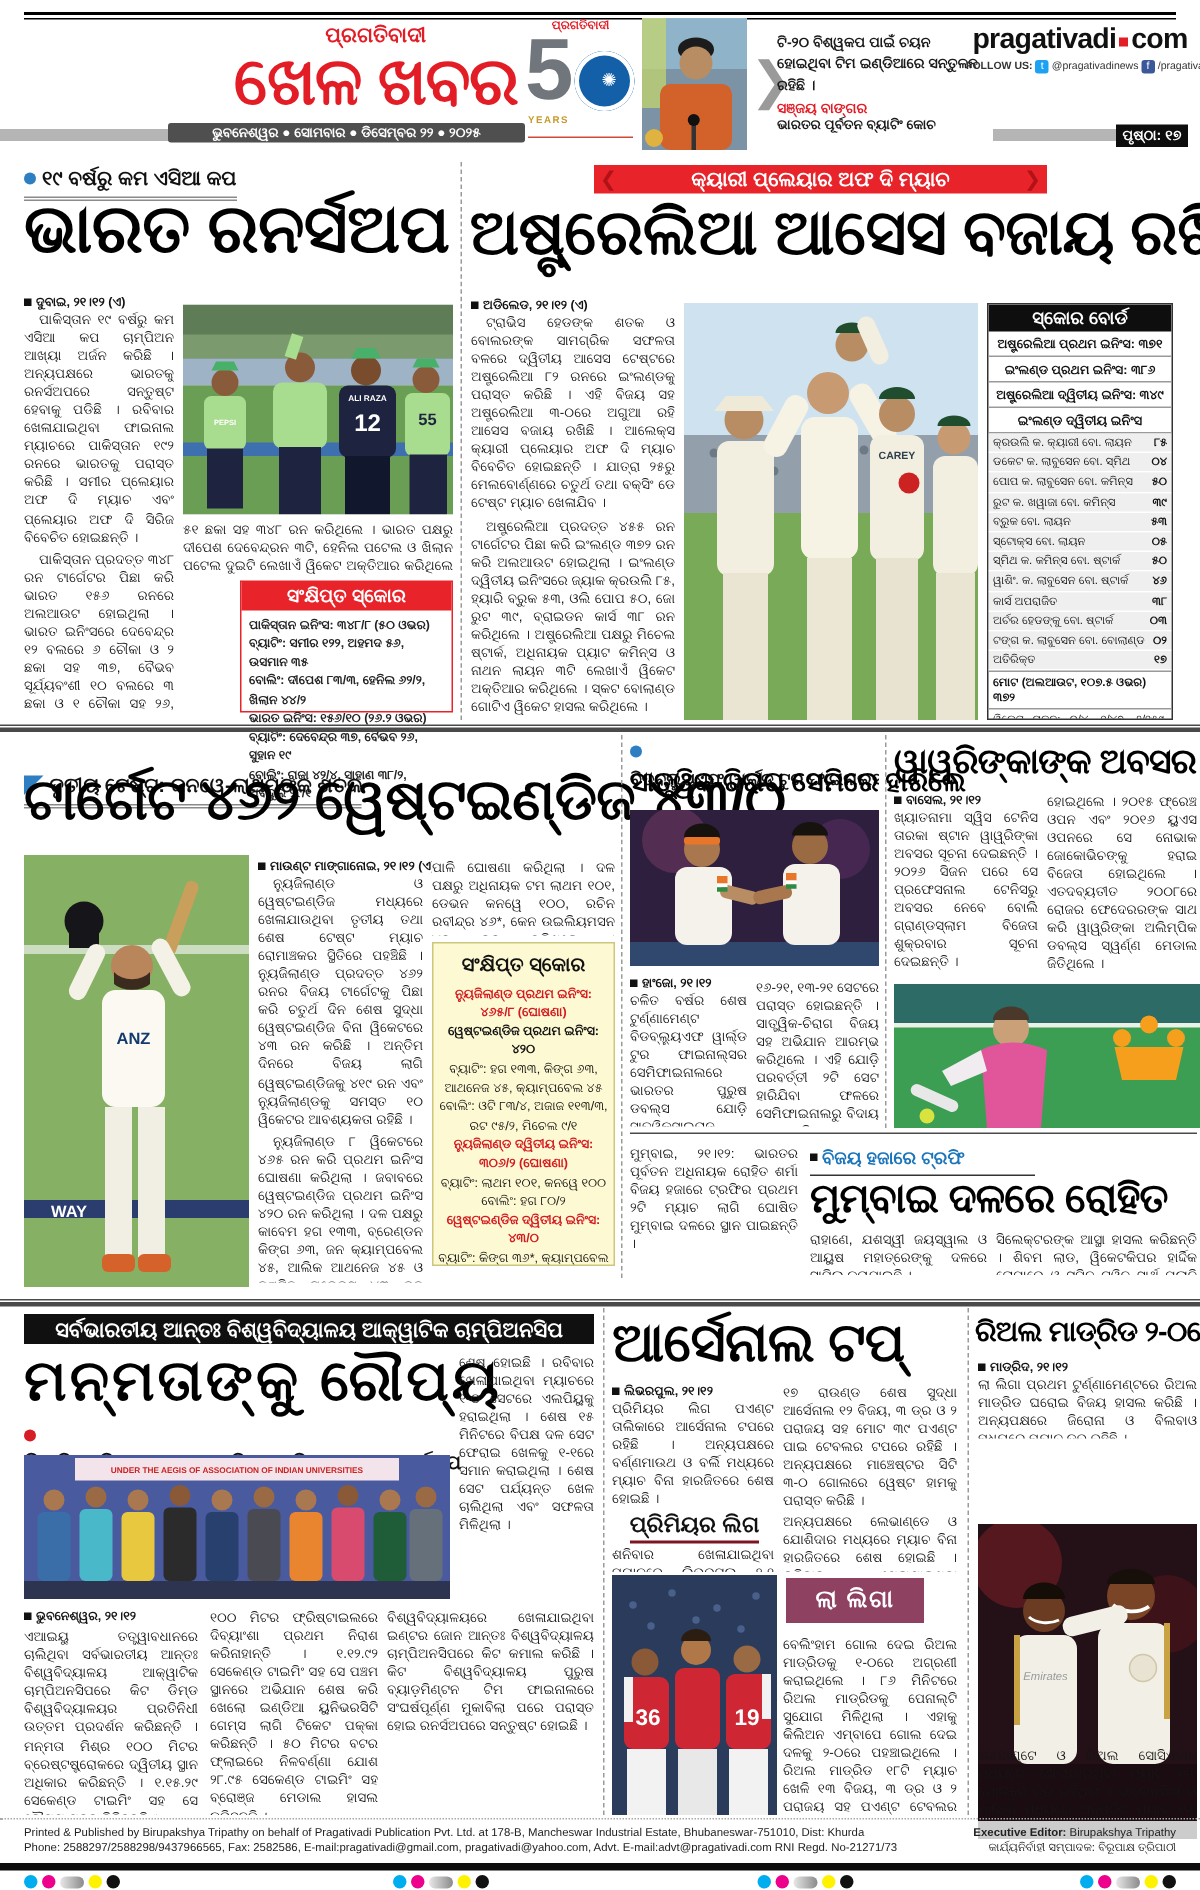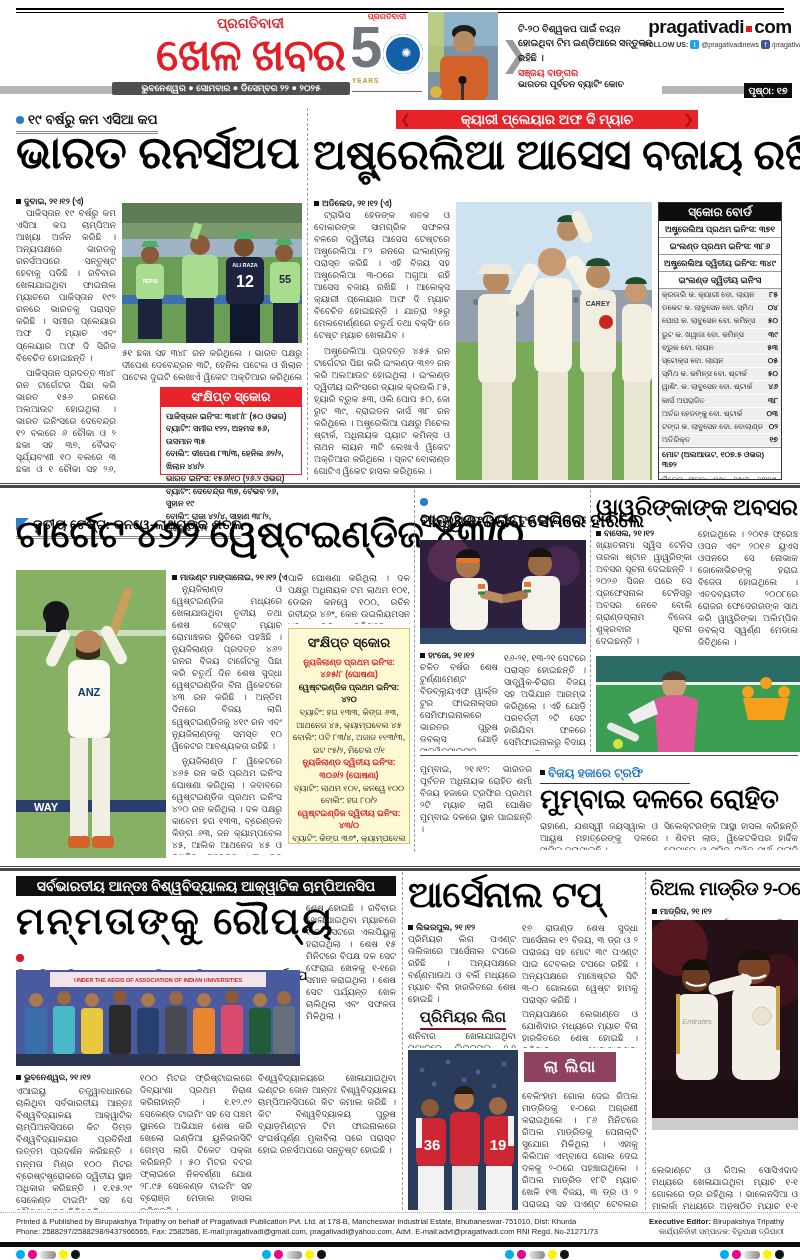--- a/index.html
+++ b/index.html
@@ -534,21 +534,21 @@
     <p style="text-indent:0">ବେଲିଂହାମ ଗୋଲ ଦେଇ ରିଅଲ ମାଡ୍ରିଡକୁ ୧-୦ରେ ଅଗ୍ରଣୀ କରାଇଥିଲେ । ୮୬ ମିନିଟରେ ରିଅଲ ମାଡ୍ରିଡକୁ ପେନାଲ୍ଟି ସୁଯୋଗ ମିଳିଥିଲା । ଏହାକୁ କିଲିଅନ ଏମ୍ବାପେ ଗୋଲ ଦେଇ ଦଳକୁ ୨-୦ରେ ପହଞ୍ଚାଇଥିଲେ । ରିଅଲ ମାଡ୍ରିଡ ୧୮ଟି ମ୍ୟାଚ ଖେଳି ୧୩ ବିଜୟ, ୩ ଡ୍ର ଓ ୨ ପରାଜୟ ସହ ପଏଣ୍ଟ ଟେବଲର ଦ୍ୱିତୀୟ ସ୍ଥାନରେ ଉନ୍ନୀତ ହୋଇଛି । ଅନ୍ୟଏକ ମ୍ୟାଚରେ ଓସାସୁନା ୩-୦ ଗୋଲରେ ଅଲାଭେସକୁ ପରାସ୍ତ କରିଥିଲା ।</p>
   </div>
 
   <div class="vd" style="left:645px;top:872px;height:338px"></div>
 
   <div class="s hl" style="left:650px;top:878px;width:150px;font-size:19px">ରିଅଲ ମାଡ୍ରିଡ ୨-୦ରେ ଜିତିଲା</div>
   <div class="s by" style="left:652px;top:906px;width:100px"><span class="sqm"></span><span>ମାଡ୍ରିଦ, ୨୧।୧୨</span></div>
   <div class="s bt" style="left:652px;top:917px;width:146px;height:42px">
     <p style="text-indent:0">ଲା ଲିଗା ପ୍ରଥମ ଟୁର୍ଣ୍ଣାମେଣ୍ଟରେ ରିଅଲ ମାଡ୍ରିଡ ଘରୋଇ ବିଜୟ ହାସଲ କରିଛି । ଅନ୍ୟପକ୍ଷରେ ଜିରୋନା ଓ ବିଲବାଓ ମଧ୍ୟରେ ମ୍ୟାଚ ଡ୍ର ରହିଛି ।</p>
   </div>
-  <div class="photo" style="left:652px;top:920px;width:146px;height:210px">
+  <div class="photo" style="left:652px;top:1016px;width:146px;height:210px">
     <svg width="146" height="198" viewBox="0 0 146 198">
       <rect width="146" height="198" fill="#241017"></rect>
       <circle cx="26" cy="26" r="30" fill="#7c1f24" opacity=".55"></circle>
       <circle cx="126" cy="60" r="26" fill="#56161c" opacity=".5"></circle>
       <g>
         <circle cx="44" cy="58" r="14" fill="#6b3b22"></circle>
         <path d="M34 62 a14 9 0 0 0 20 2" stroke="#fff" stroke-width="2" fill="none"></path>
         <path d="M30 50 a14 11 0 0 1 28 0 z" fill="#140d08"></path>
         <rect x="24" y="74" width="42" height="86" rx="9" fill="#f2efe6"></rect>
         <rect x="24" y="74" width="4" height="60" fill="#c9a243"></rect>

